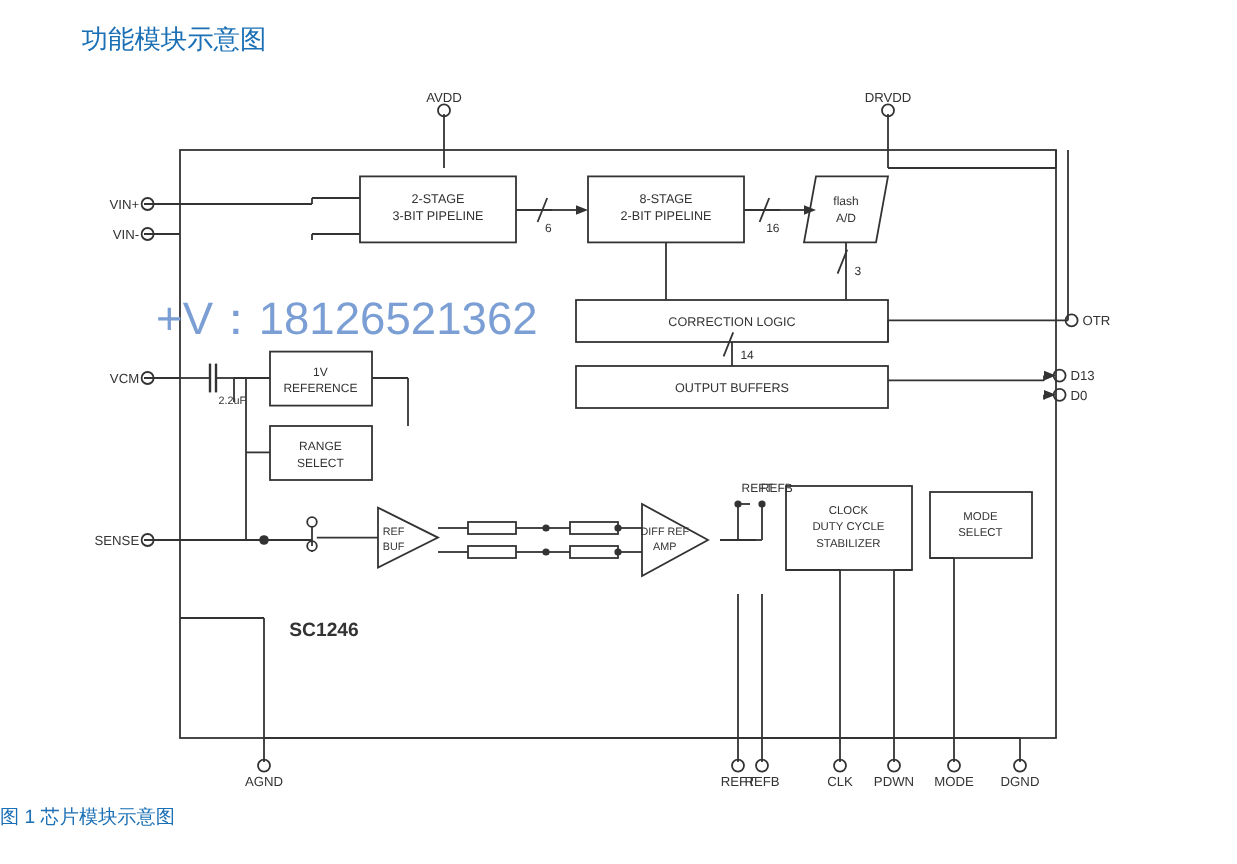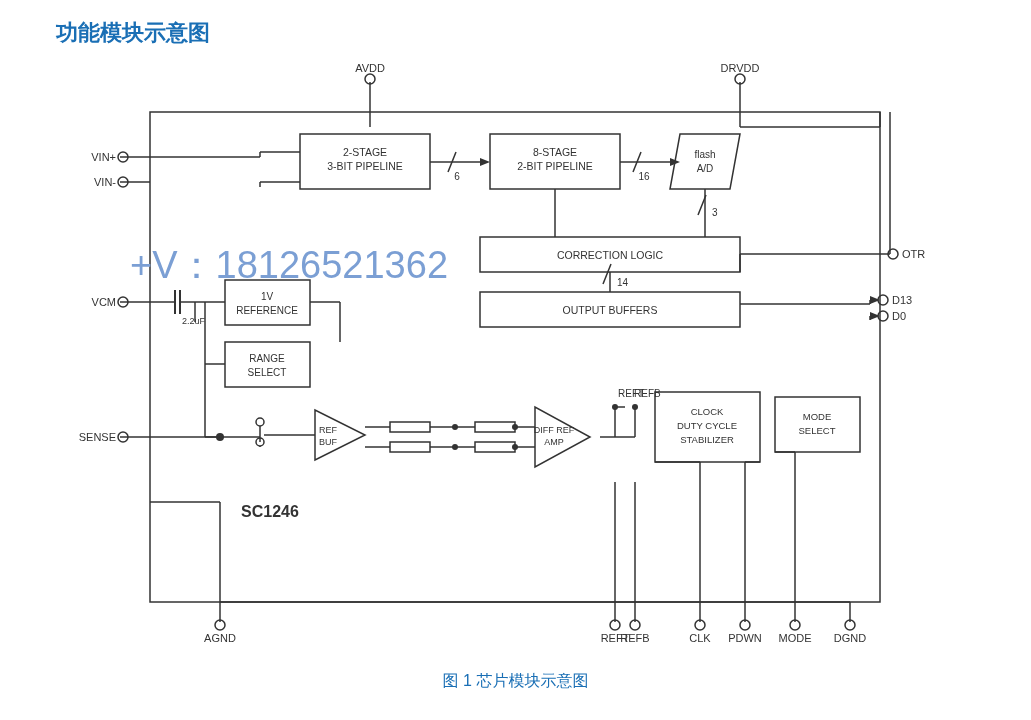--- a/index.html
+++ b/index.html
@@ -7,46 +7,46 @@
       background: #fff;
       font-family: Arial, sans-serif;
       width: 1031px;
       height: 720px;
       overflow: hidden;
       position: relative;
     }
     .page-title {
       color: #1a6fb5;
       font-size: 22px;
-      font-weight: bold;
+      font-weight: normal;
       position: absolute;
       top: 18px;
-      left: 56px;
+      left: 68px;
     }
     .watermark {
       color: #7b9fd4;
       font-size: 38px;
       font-weight: normal;
       position: absolute;
       top: 240px;
       left: 130px;
       z-index: 10;
     }
     .caption {
       color: #1a6fb5;
       font-size: 16px;
-      text-align: center;
+      text-align: left;
       position: absolute;
       bottom: 28px;
       width: 100%;
     }
     
     .diagram-container {
       position: absolute;
-      top: 42px;
+      top: 55px;
       left: 60px;
       width: 900px;
       height: 620px;
     }
     svg {
       width: 100%;
       height: 100%;
     }
   </style>
 </head>

